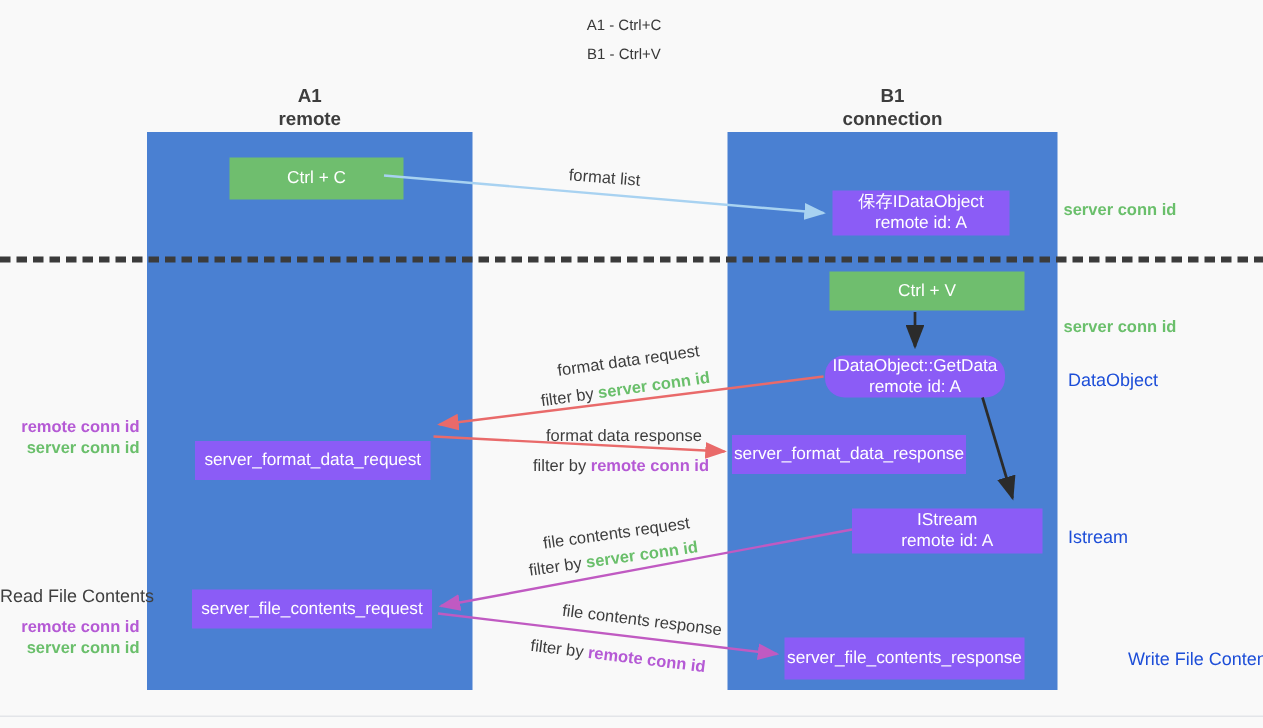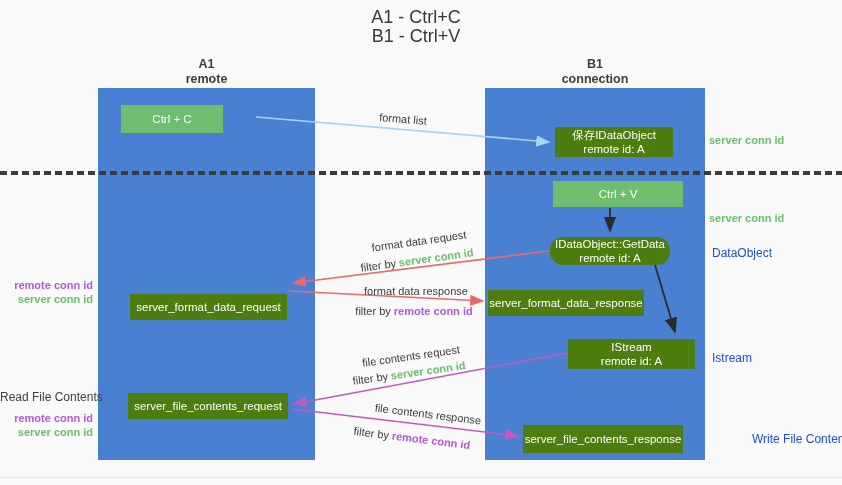--- a/index.html
+++ b/index.html
@@ -10,26 +10,26 @@
     color:#3d3d3d;
   }
   
   .col{position:absolute;top:88px;height:372px;background:#4a80d2;z-index:1;}
   .col-left{left:98px;width:217px;}
   .col-right{left:485px;width:220px;}
   .hdr{position:absolute;top:57px;text-align:center;font-size:12.5px;line-height:15px;color:#3d3d3d;z-index:2;font-weight:bold;}
   .hdr-left{left:98px;width:217px;}
   .hdr-right{left:485px;width:220px;}
   .title{position:absolute;left:316px;top:8px;width:200px;text-align:center;
-         font-size:18px;line-height:19px;color:#383838;z-index:2;}
+         font-size:10px;line-height:19px;color:#383838;z-index:2;}
   
   .box{position:absolute;display:flex;flex-direction:column;align-items:center;justify-content:center;
        color:#ffffff;font-size:11.5px;line-height:14px;text-align:center;z-index:3;white-space:nowrap;}
   .green{background:#6fbe6e;}
-  .orange{background:#4d7c0f;}
+  .orange{background:#8b5cf6;}
   
   .side{position:absolute;font-size:12px;color:#1d4ed8;white-space:nowrap;z-index:3;}
   .bold-green{color:#6abf6b;font-weight:bold;font-size:11px;}
   .bold-purple{color:#b55ad5;font-weight:bold;font-size:11px;}
   .leftlbl{position:absolute;left:0;width:93px;text-align:right;white-space:nowrap;z-index:3;}
   
   .albl{position:absolute;font-size:11px;color:#3d3d3d;white-space:nowrap;z-index:5;
         transform:translate(-50%,-50%) rotate(var(--r,0deg));}
   .albl .g{color:#6abf6b;font-weight:bold;}
   .albl .p{color:#b55ad5;font-weight:bold;}
@@ -49,21 +49,21 @@
   <div>remote</div>
 </div>
 <div class="hdr hdr-right">
   <div>B1</div>
   <div>connection</div>
 </div>
 
 <div class="col col-left"></div>
 <div class="col col-right"></div>
 
-<div class="box green" style="left:121px;top:105px;width:102px;height:28px;">
+<div class="box green" style="left:153px;top:105px;width:116px;height:28px;">
   <div>Ctrl + C</div>
 </div>
 
 <div class="box orange" style="left:555px;top:127px;width:118px;height:30px;">
   <div>保存IDataObject</div>
   <div>remote id: A</div>
 </div>
 
 <div class="box green" style="left:553px;top:181px;width:130px;height:26px;">
   <div>Ctrl + V</div>

